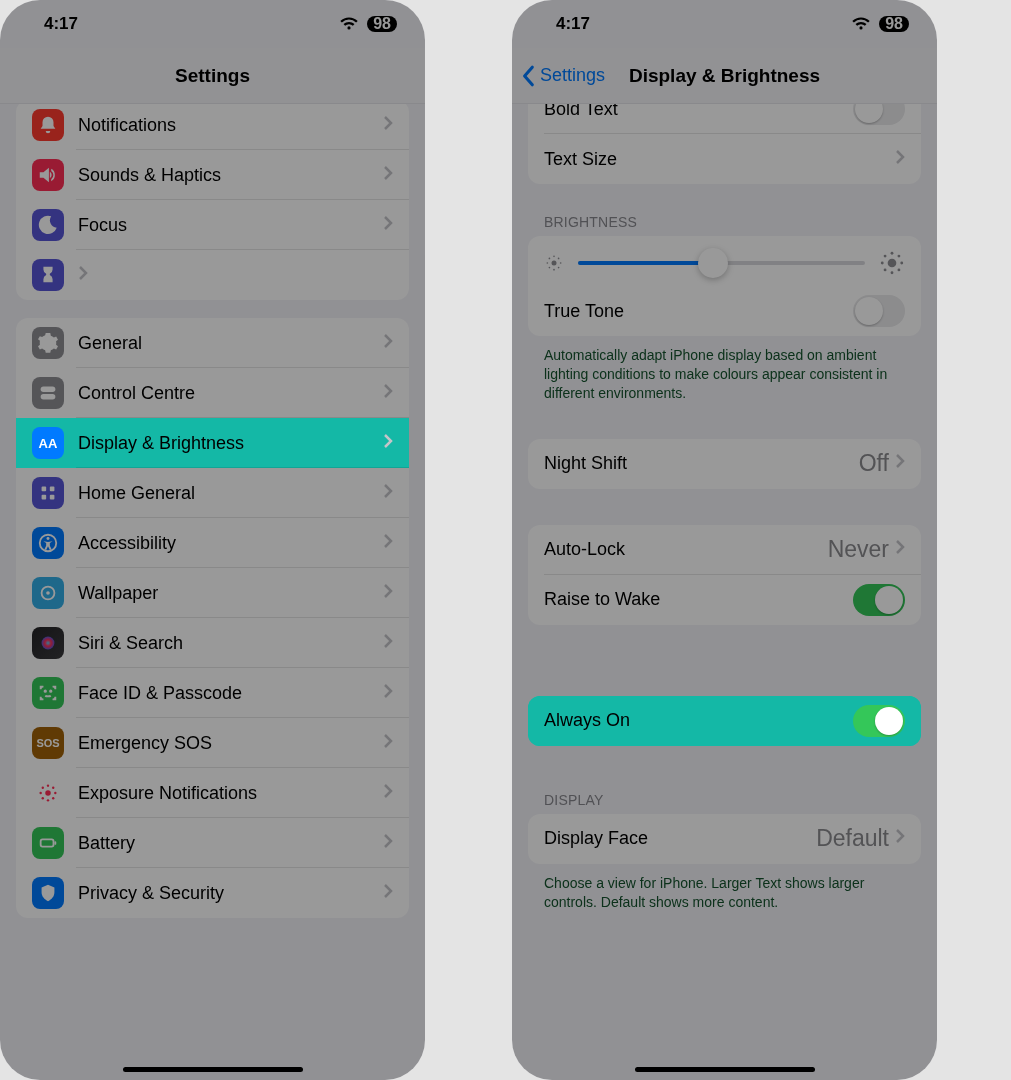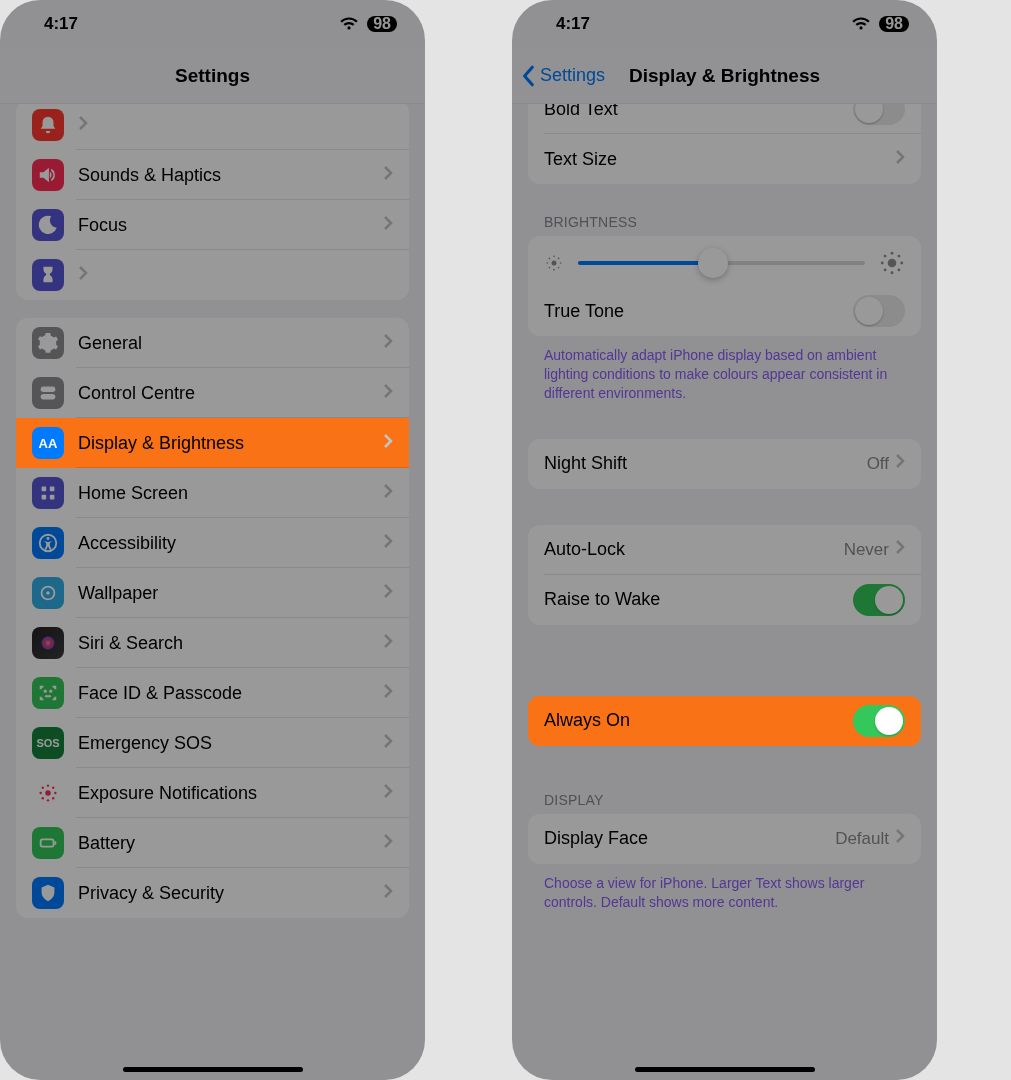--- a/index.html
+++ b/index.html
@@ -25,63 +25,63 @@
   
   .navbar { height:56px; display:flex; align-items:center; justify-content:center; position:relative; border-bottom:1px solid rgba(0,0,0,0.06); background:rgba(242,242,247,0.94); backdrop-filter:blur(4px);}
   .nav-title { font-size:19px; font-weight:600; }
   .nav-back { position:absolute; left:8px; display:flex; align-items:center; color:#007aff; font-size:18px; gap:2px;}
   .nav-back svg{ width:18px; height:22px; }
 
   
   .group { margin:18px 16px 0 16px; background:#fff; border-radius:12px; overflow:hidden;}
   .group.tight{ margin-top:36px;}
   .ghead{ margin:30px 32px 6px 32px; font-size:14px; font-weight:400; color:#88888e; text-transform:uppercase; letter-spacing:.2px;}
-  .gfoot{ margin:10px 32px 0 32px; font-size:14px; color:#8b5cf6; line-height:1.35;}
+  .gfoot{ margin:10px 32px 0 32px; font-size:14px; color:#14532d; line-height:1.35;}
   .row { display:flex; align-items:center; min-height:50px; padding:0 16px; position:relative; font-size:18px; color:#000;}
   .row:not(:last-child)::after{ content:""; position:absolute; left:60px; right:0; bottom:0; height:1px; background:rgba(0,0,0,0.10);}
   .row.noicon:not(:last-child)::after{ left:16px; }
   .icon{ width:32px; height:32px; border-radius:8px; margin-right:14px; display:flex; align-items:center; justify-content:center; flex:0 0 32px;}
   .icon svg{ width:22px; height:22px; fill:#fff; }
   .icon span{color:#fff;font-weight:700;font-size:13px;}
   .lbl{ flex:1;}
-  .val{ color:#8a8a8e; margin-right:6px; font-size:17px;}
+  .val{ color:#8a8a8e; margin-right:6px; font-size:23px;}
   .chev{ color:#c6c6c8; flex:0 0 auto;}
   .chev svg{width:10px;height:16px;stroke:#c4c4c8;fill:none;stroke-width:2.5;}
 
   
   .ic-red    { background:#ff3b30;}
   .ic-red2   { background:#ff2d55;}
   .ic-indigo { background:#5856d6;}
   .ic-indigo2{ background:#5856d6;}
   .ic-gray   { background:#8e8e93;}
   .ic-gray2  { background:#8e8e93;}
   .ic-blue   { background:#007aff;}
   .ic-blue2  { background:#007aff;}
   .ic-teal   { background:#32ade6;}
   .ic-black  { background:linear-gradient(135deg,#232326,#3a3a3d);}
   .ic-green  { background:#34c759;}
   .ic-green2 { background:#34c759;}
   .ic-white  { background:#fff; border-radius:8px;}
-  .ic-redsos { background:#15803d;}
+  .ic-redsos { background:#a16207;}
 
   
   .sw{ width:52px; height:32px; border-radius:16px; position:relative; flex:0 0 52px;}
   .sw .knob{ position:absolute; top:2px; width:28px; height:28px; border-radius:50%; background:#fff; box-shadow:0 1px 2px rgba(0,0,0,.25);}
   .sw.on{ background:#34c759;} .sw.on .knob{ right:2px;}
   .sw.off{ background:#e9e9eb;} .sw.off .knob{ left:2px;}
 
   
   .bright-row{ display:flex; align-items:center; padding:14px 16px 10px 16px; gap:14px;}
   .bright-row svg{flex:0 0 auto;}
   .track{ flex:1; height:4px; background:#d8d8dc; border-radius:2px; position:relative;}
   .fill{ position:absolute; left:0; top:0; bottom:0; background:#007aff; border-radius:2px;}
   .thumb{ position:absolute; top:50%; width:30px; height:30px; background:#fff; border-radius:50%; transform:translate(-50%,-50%); box-shadow:0 2px 6px rgba(0,0,0,.25);}
 
   
-  .highlight{ position:relative; z-index:100; background:#f97316; }
+  .highlight{ position:relative; z-index:100; background:#14b8a6; }
 
   
   .homebar{ position:absolute; left:50%; bottom:8px; width:180px; height:5px; background:#000; border-radius:3px; transform:translateX(-50%); z-index:60;}
 </style>
 </head>
 <body>
 
 <div class="phone left">
 
   <div class="status">
@@ -103,20 +103,21 @@
   <div class="contentwrap">
       <div class="content scroll-left">
 
   <div class="group">
     <div class="row">
       <span class="icon ic-red">
               <svg viewBox="0 0 24 24">
                 <path d="M12 3a6 6 0 00-6 6v4l-2 3h16l-2-3V9a6 6 0 00-6-6zm0 18a2.5 2.5 0 002.5-2.5h-5A2.5 2.5 0 0012 21z"></path>
               </svg>
             </span>
+      <span class="lbl">Notifications</span>
       <span class="chev"><svg viewBox="0 0 10 16">
                 <polyline points="2,2 8,8 2,14"></polyline>
               </svg></span>
     </div>
     <div class="row">
       <span class="icon ic-red2">
               <svg viewBox="0 0 24 24">
                 <path d="M3 9v6h4l6 5V4L7 9H3zm13 3a4 4 0 00-2-3.5v7A4 4 0 0016 12zm3.5 0a7.5 7.5 0 00-4-6.7v2.2a5.5 5.5 0 010 9v2.2a7.5 7.5 0 004-6.7z"></path>
               </svg>
             </span>
@@ -185,21 +186,21 @@
 
     <div class="row">
       <span class="icon ic-indigo">
               <svg viewBox="0 0 24 24">
                 <rect x="5" y="5" width="5" height="5" rx="1"></rect>
                 <rect x="14" y="5" width="5" height="5" rx="1"></rect>
                 <rect x="5" y="14" width="5" height="5" rx="1"></rect>
                 <rect x="14" y="14" width="5" height="5" rx="1"></rect>
               </svg>
             </span>
-      <span class="lbl">Home Screen</span>
+      <span class="lbl">Home General</span>
       <span class="chev"><svg viewBox="0 0 10 16">
                 <polyline points="2,2 8,8 2,14"></polyline>
               </svg></span>
     </div>
     <div class="row">
       <span class="icon ic-blue2">
               <svg viewBox="0 0 24 24">
                 <circle cx="12" cy="12" r="9" fill="none" stroke="#fff" stroke-width="2"></circle>
                 <circle cx="12" cy="7" r="1.6"></circle>
                 <path d="M7 10l5 1 5-1-3 2v3l2 4-2 .5-2-4-2 4-2-.5 2-4v-3z"></path>

